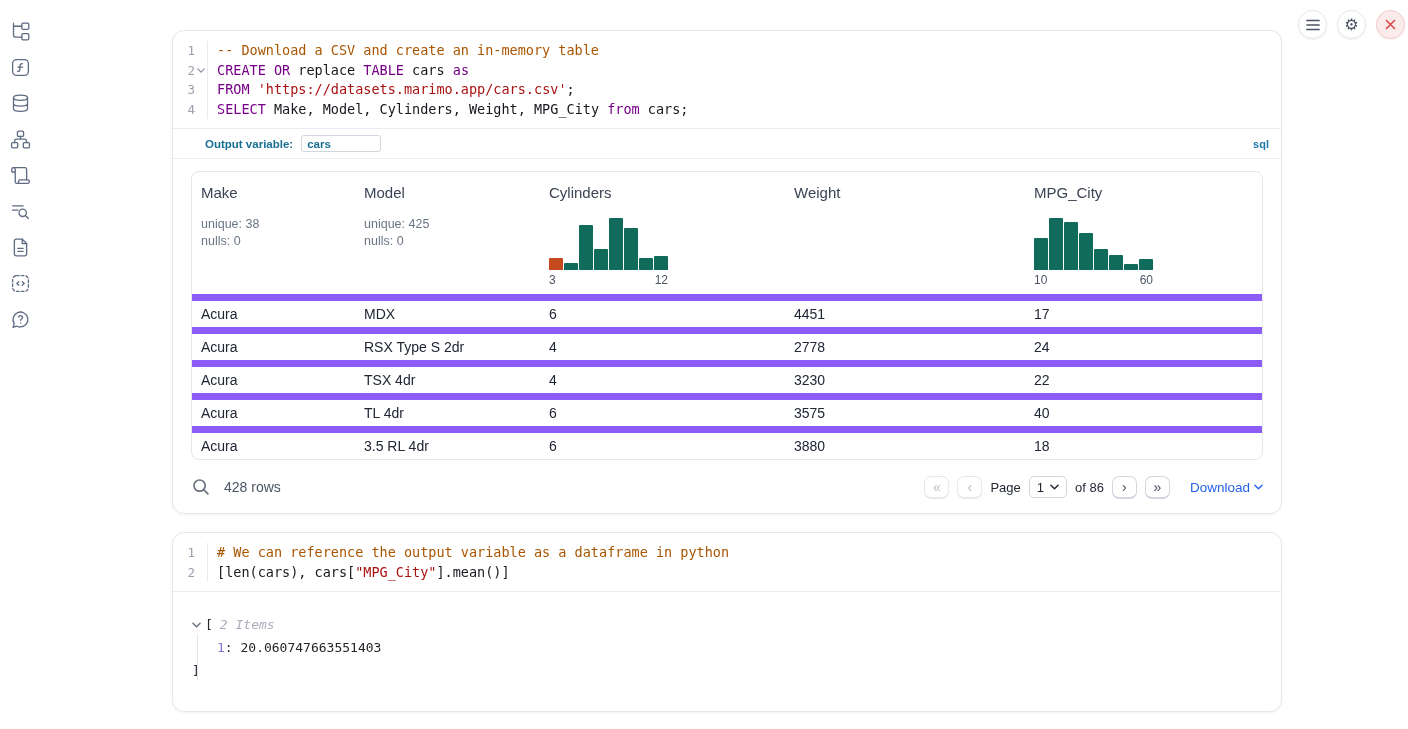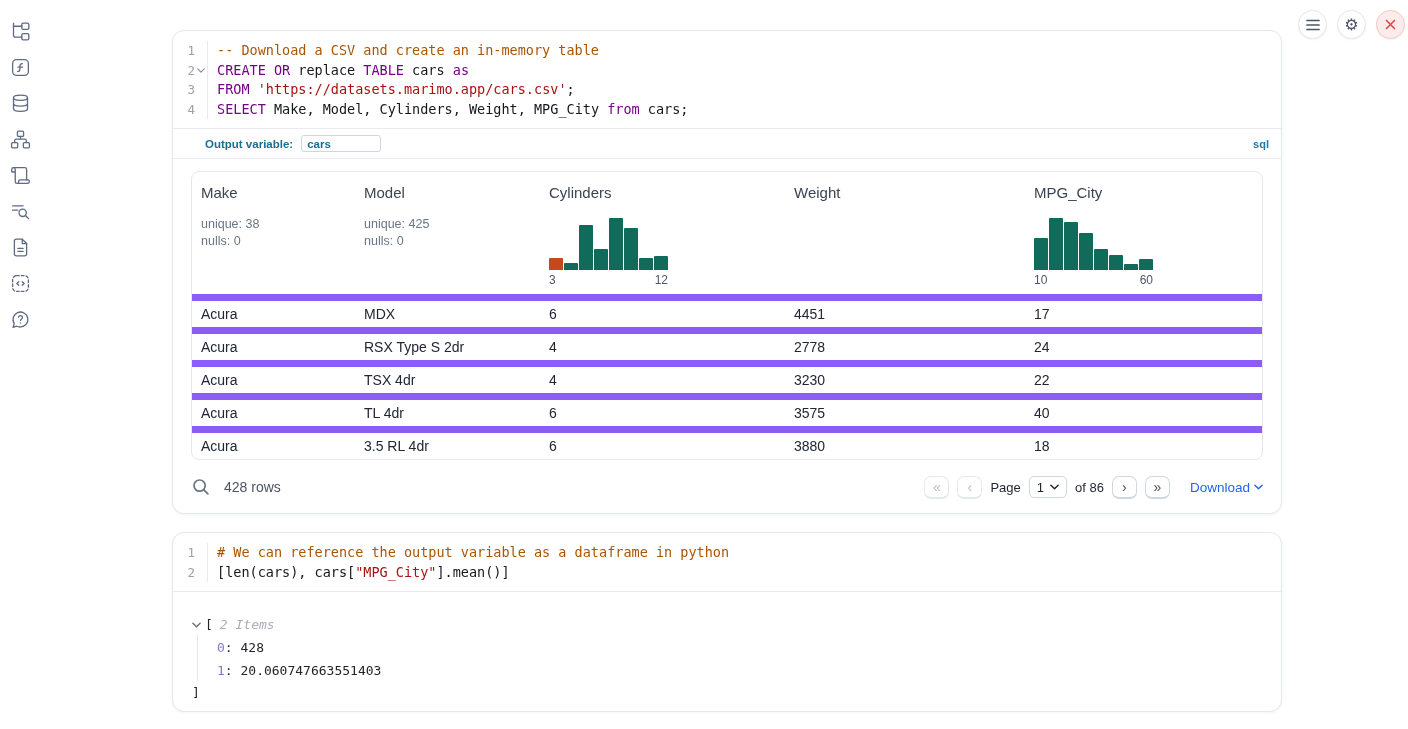--- a/index.html
+++ b/index.html
@@ -321,19 +321,18 @@
       <div class="tree-head">
         <span class="tree-caret">
           <svg width="9" height="6" viewBox="0 0 10 6">
               <path d="M1 1l4 4 4-4"></path>
             </svg>
         </span>
         <span>[</span>
         <span class="tree-items-label">2 Items</span>
       </div>
       <div class="tree-entries">
-        <div><span class="tree-key">0</span>: <span>428</span></div>
         <div><span class="tree-key">1</span>: <span>20.060747663551403</span></div>
       </div>
       <div class="tree-close">]</div>
     </div>
   </div>
 </div>
 
 </body></html>

